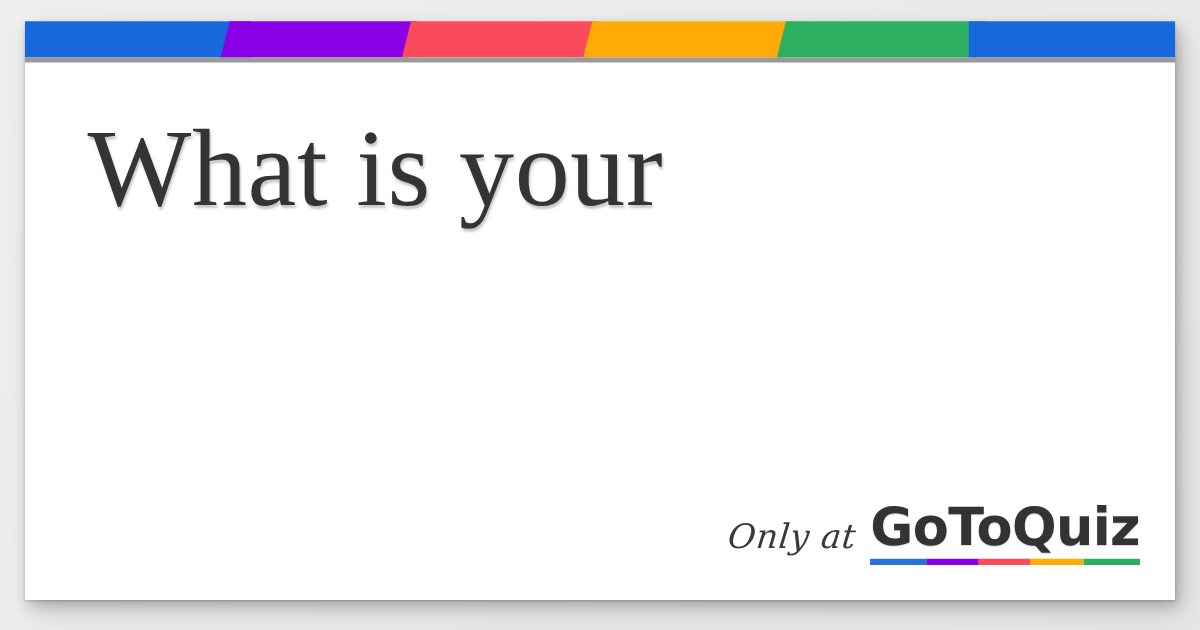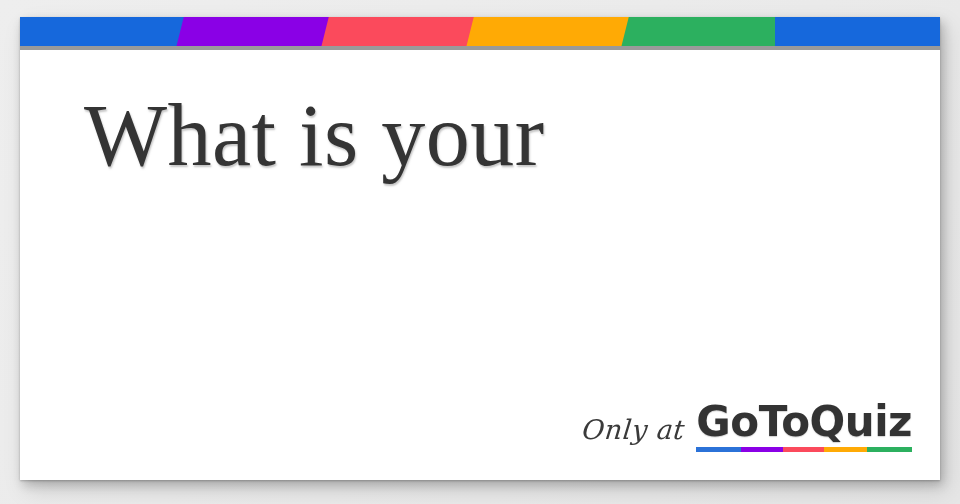--- a/index.html
+++ b/index.html
@@ -59,21 +59,21 @@
     left: 0;
     top: 29px;
     width: 920px;
     height: 4px;
     background: #9a9a9a;
   }
 
   
   .headline {
     position: absolute;
-    left: 64px;
+    left: 50px;
     top: 58px;
     width: 840px;
   }
   .headline .line {
     font-family: "Liberation Serif", "DejaVu Serif", serif;
     font-size: 88px;
     line-height: 122px;
     color: #343434;
     letter-spacing: 0.5px;
     white-space: nowrap;

